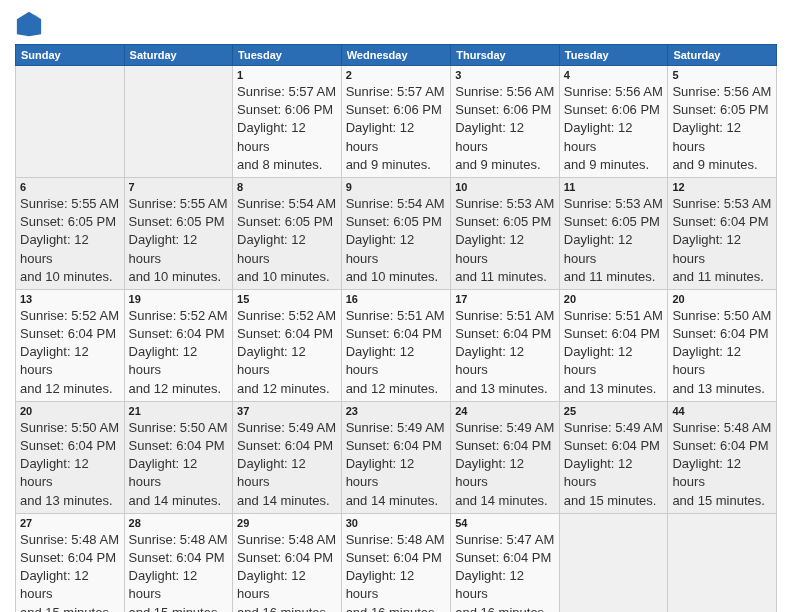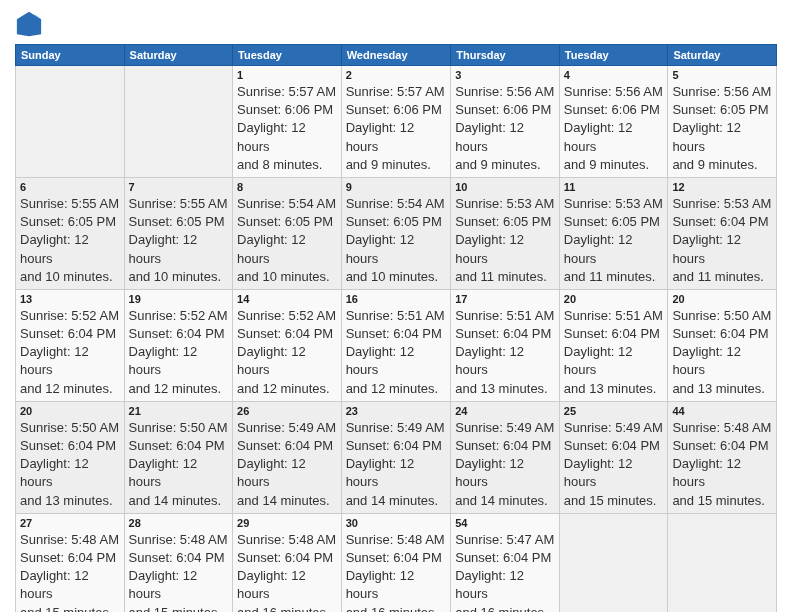--- a/index.html
+++ b/index.html
@@ -231,21 +231,21 @@
 and 12 minutes.</div>
           </td>
           <td>
             <span class="day-num">19</span>
             <div class="day-info" style="white-space: pre-line;">Sunrise: 5:52 AM
 Sunset: 6:04 PM
 Daylight: 12 hours
 and 12 minutes.</div>
           </td>
           <td>
-            <span class="day-num">14</span>
+            <span class="day-num">15</span>
             <div class="day-info" style="white-space: pre-line;">Sunrise: 5:52 AM
 Sunset: 6:04 PM
 Daylight: 12 hours
 and 12 minutes.</div>
           </td>
           <td>
             <span class="day-num">16</span>
             <div class="day-info" style="white-space: pre-line;">Sunrise: 5:51 AM
 Sunset: 6:04 PM
 Daylight: 12 hours
@@ -282,21 +282,21 @@
 and 13 minutes.</div>
           </td>
           <td>
             <span class="day-num">21</span>
             <div class="day-info" style="white-space: pre-line;">Sunrise: 5:50 AM
 Sunset: 6:04 PM
 Daylight: 12 hours
 and 14 minutes.</div>
           </td>
           <td>
-            <span class="day-num">26</span>
+            <span class="day-num">37</span>
             <div class="day-info" style="white-space: pre-line;">Sunrise: 5:49 AM
 Sunset: 6:04 PM
 Daylight: 12 hours
 and 14 minutes.</div>
           </td>
           <td>
             <span class="day-num">23</span>
             <div class="day-info" style="white-space: pre-line;">Sunrise: 5:49 AM
 Sunset: 6:04 PM
 Daylight: 12 hours

